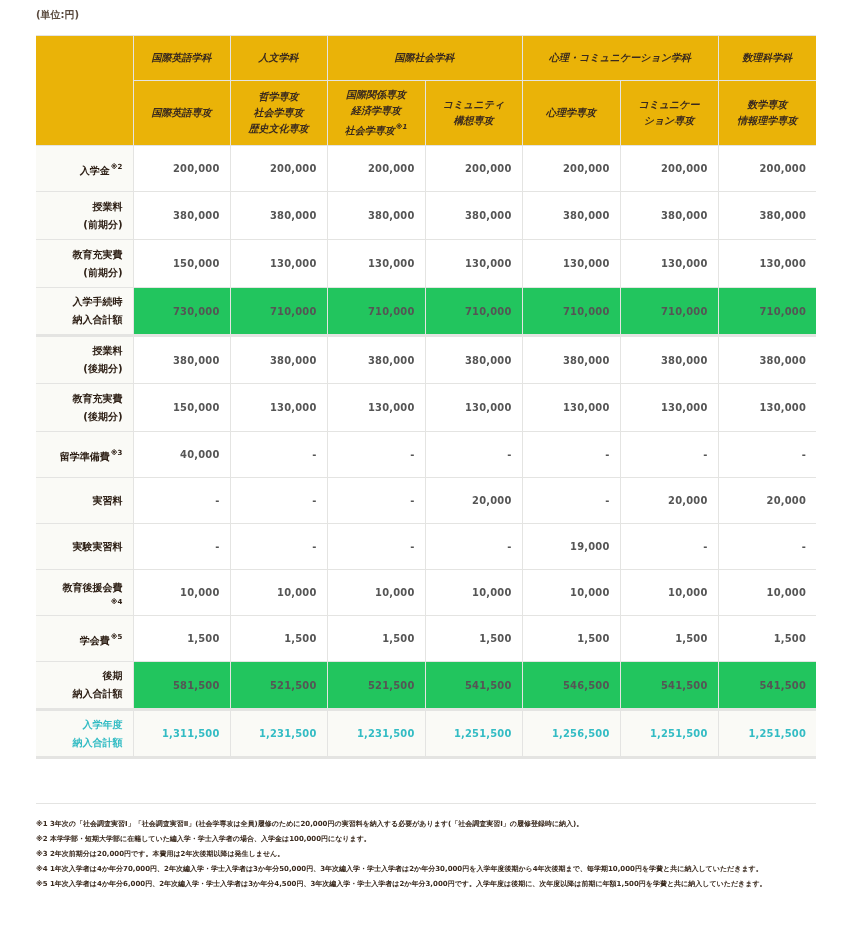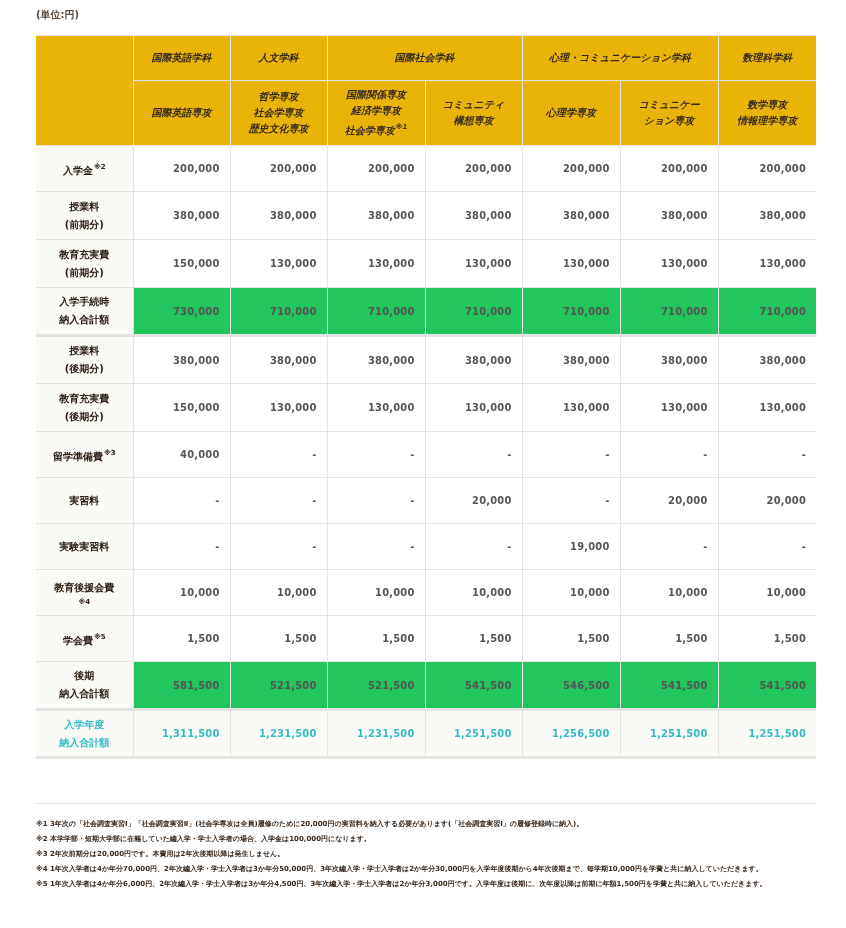--- a/index.html
+++ b/index.html
@@ -22,21 +22,21 @@
     }
     table.fees tr > :first-child { border-left: none; margin-left: 24px; }
     table.fees tr > :last-child { border-right: none; }
     thead th {
       background: #eab308; color: #3a2a1e; text-align: center;
       line-height: 16px; font-size: 10px; font-style: italic;
     }
     thead tr.r1 th { height: 44px; }
     thead tr.r2 th { height: 64px; }
     tbody th {
-      background: #fafaf6; text-align: center; line-height: 18px;
+      background: #fafaf6; text-align: right; line-height: 18px;
       color: #2e2016; font-size: 10px;
     }
     tbody td {
       text-align: right; color: #555555; font-size: 11px; letter-spacing: 0.2px;
       font-family: "DejaVu Sans Condensed", "DejaVu Sans", sans-serif;
     }
     tbody tr { height: 46px; }
     tbody tr.tall { height: 48px; }
     tbody tr.subtotal td { background: #22c55e; }
     tbody tr.break > * { border-top: 3px solid #e4e4e2; }

